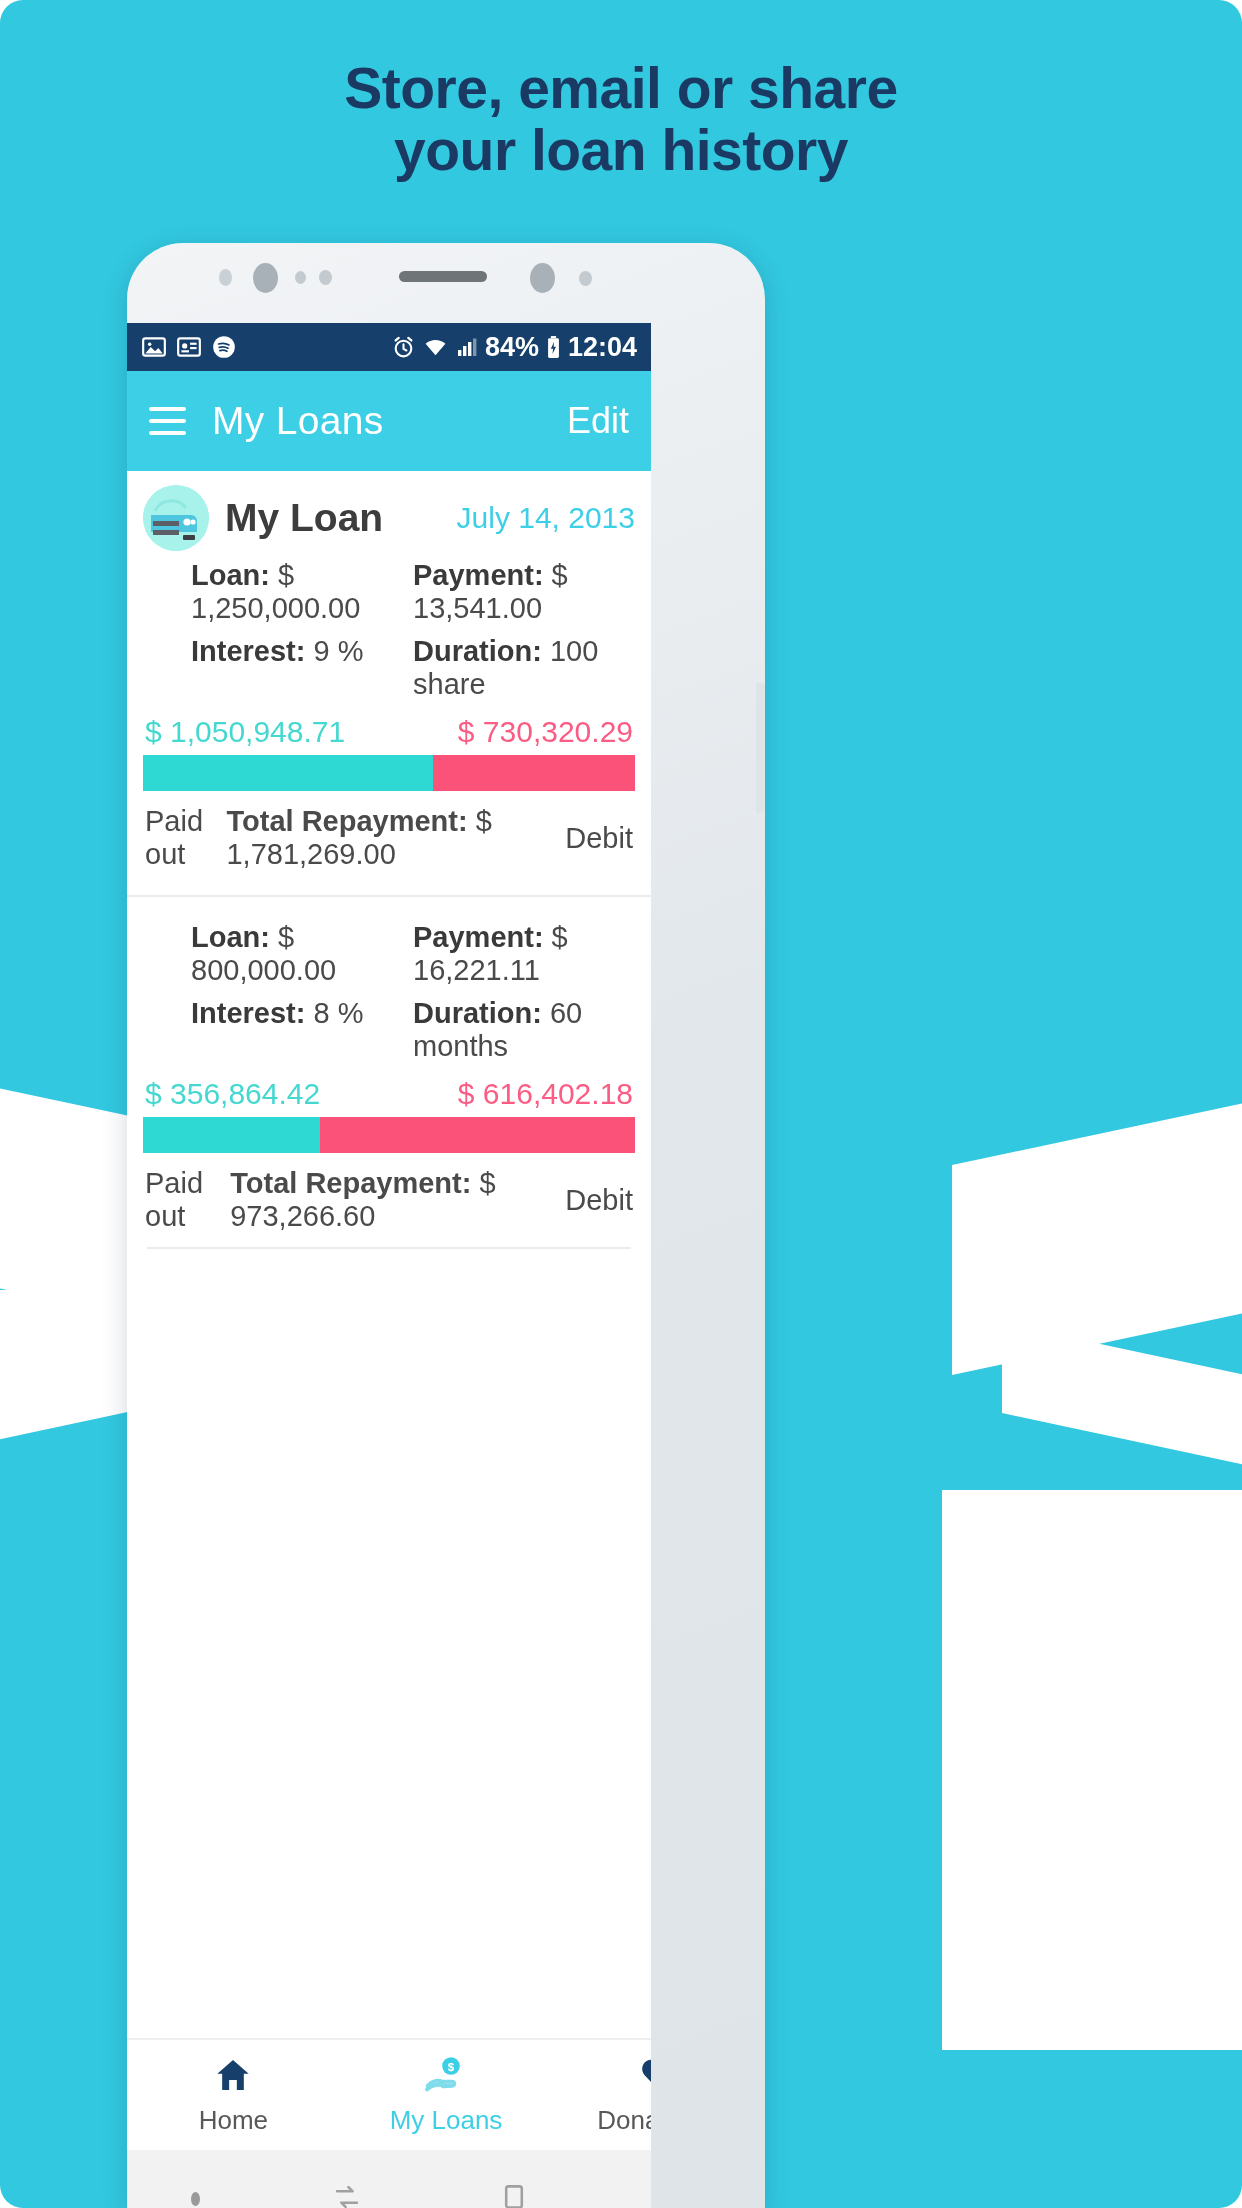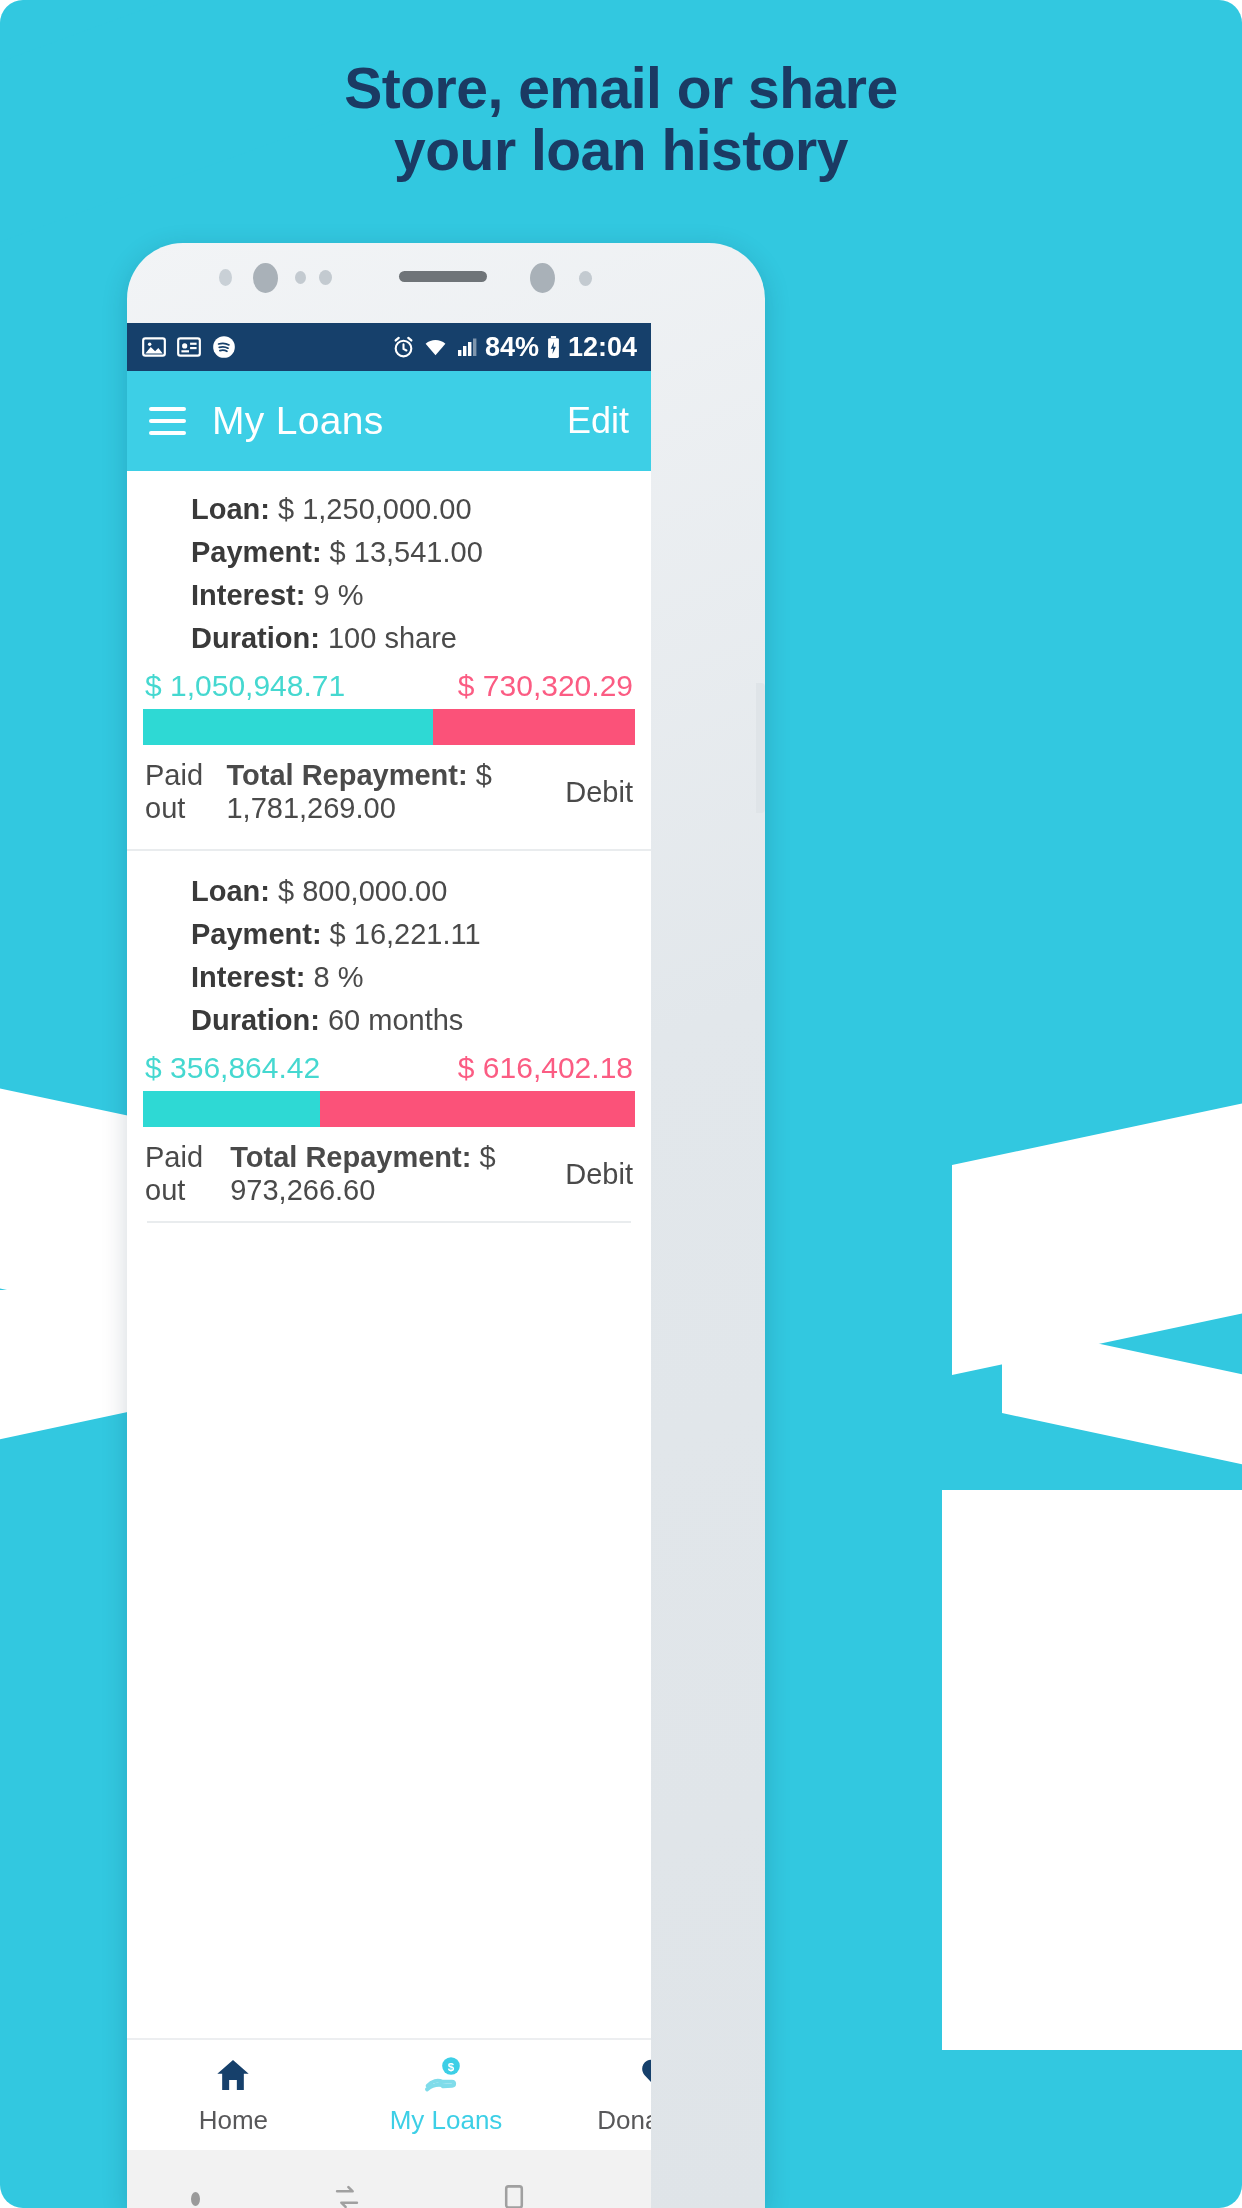--- a/index.html
+++ b/index.html
@@ -181,21 +181,21 @@
     color: #3d3d3d;
   }
   .loan-date {
     margin-left: auto;
     font-size: 30px;
     color: #3dcfe6;
   }
 
   .loan-grid {
     display: grid;
-    grid-template-columns: 1fr;
+    grid-template-columns: 1fr 1fr;
     margin-top: 8px;
     padding-left: 48px;
     row-gap: 10px;
   }
   .fact { font-size: 29px; color: #4a4a4a; }
   .fact b { font-weight: 700; color: #3a3a3a; }
 
   .amount-row {
     display: flex;
     justify-content: space-between;
@@ -361,20 +361,36 @@
             <span></span>
             <span></span>
         </div>
         <div class="appbar-title">My Loans</div>
         <div class="appbar-action">Edit</div>
       </div>
 
       <div class="loan-list">
 
         <div class="loan-card">
+          <div class="loan-head">
+            <div class="avatar car">
+              <svg width="66" height="66" viewBox="0 0 66 66">
+                <circle cx="33" cy="33" r="33" fill="#a8f2ec"></circle>
+                <path d="M12 26c4-8 10-11 19-10 6 .7 9 3 12 7" fill="none" stroke="#8fe8e0" stroke-width="3"></path>
+                <path d="M8 30h40c4 0 6 3 6 7v10H8z" fill="#4fc6e0"></path>
+                <rect x="10" y="36" width="26" height="5" fill="#5c6066"></rect>
+                <rect x="10" y="45" width="26" height="5" fill="#5c6066"></rect>
+                <circle cx="44" cy="37" r="3.6" fill="#fff"></circle>
+                <circle cx="50" cy="37" r="2.6" fill="#fff"></circle>
+                <rect x="40" y="50" width="12" height="5" rx="1" fill="#3b3f44"></rect>
+              </svg>
+            </div>
+            <div class="loan-name">My Loan</div>
+            <div class="loan-date">July 14, 2013</div>
+          </div>
 
           <div class="loan-grid">
             <div class="fact">
               <b>Loan:</b>
               <span>$ 1,250,000.00</span>
             </div>
             <div class="fact">
               <b>Payment:</b>
               <span>$ 13,541.00</span>
             </div>

